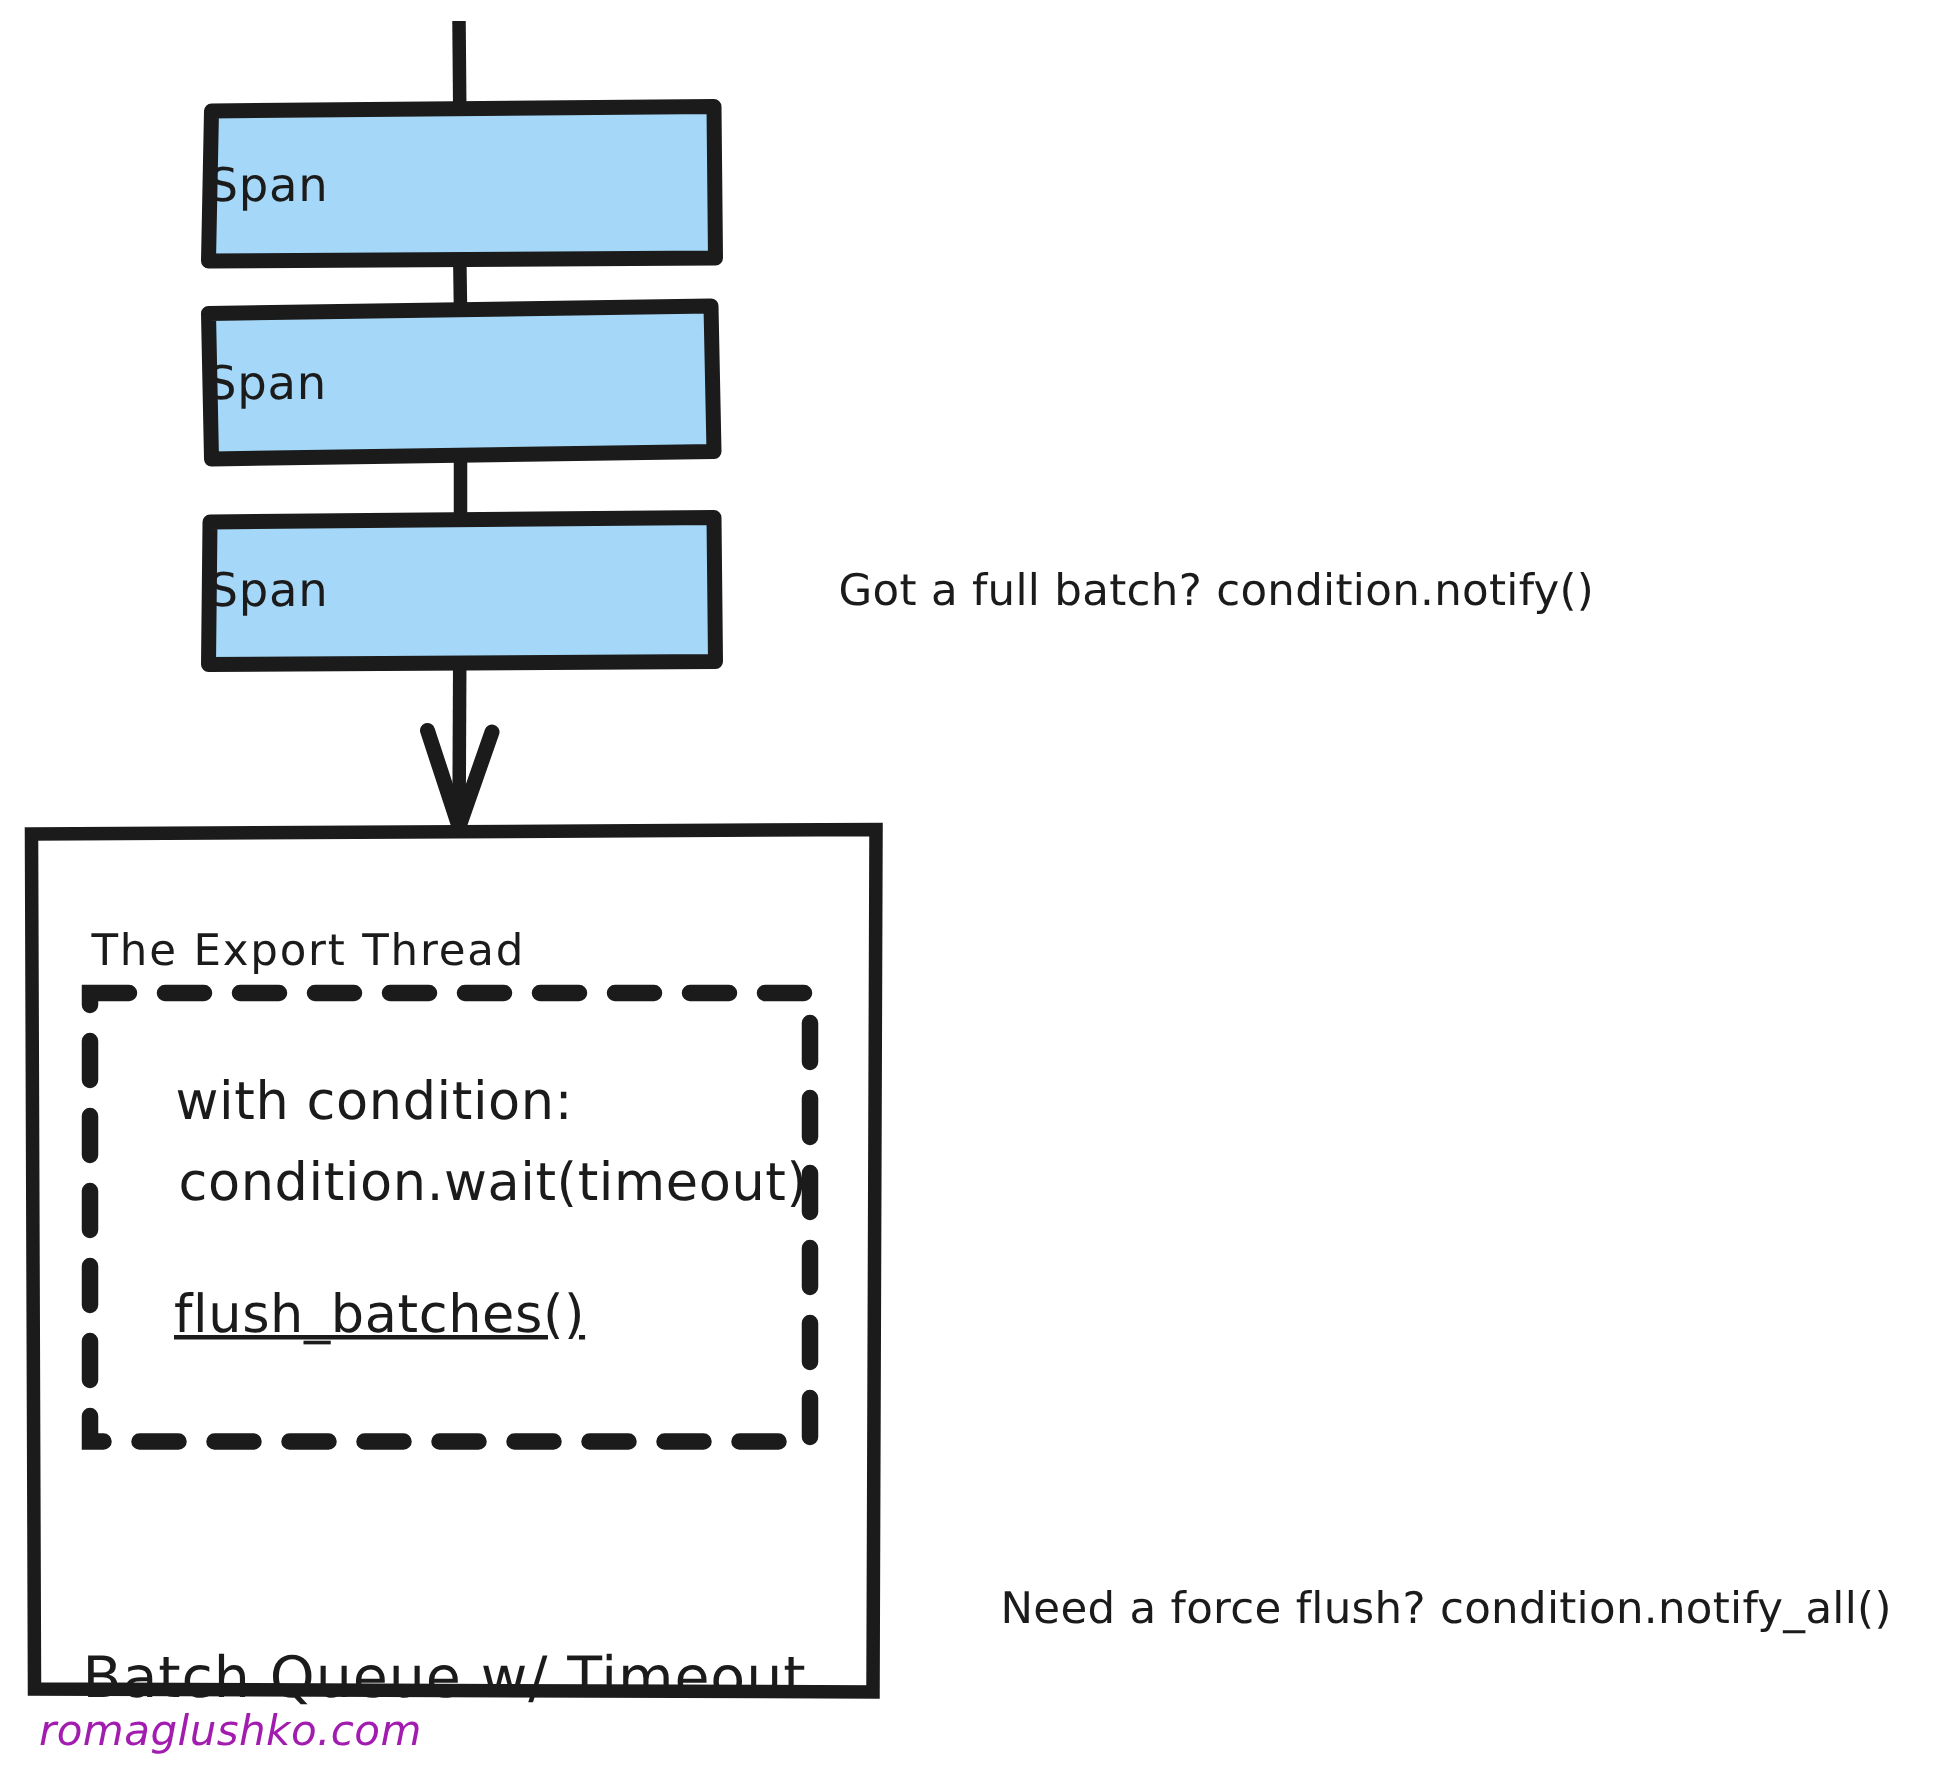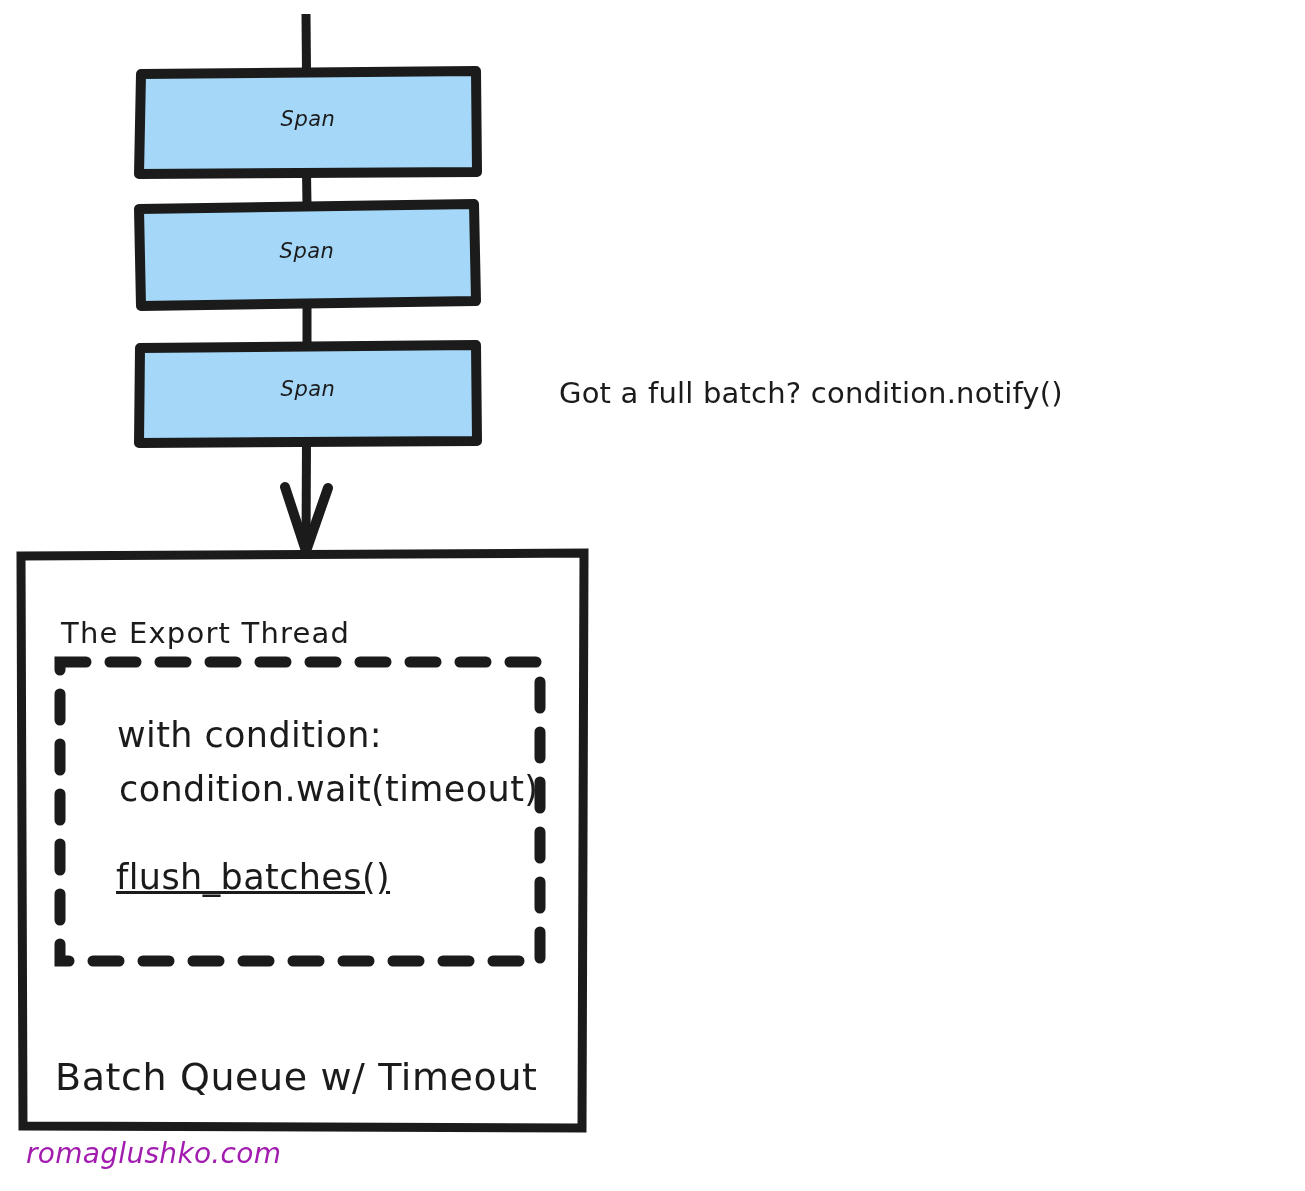--- a/index.html
+++ b/index.html
@@ -30,43 +30,43 @@
   
   .txt {
     position: absolute;
     color: #1b1b1b;
     font-family: "DejaVu Sans", sans-serif;
     white-space: nowrap;
     line-height: 1;
     -webkit-font-smoothing: antialiased;
   }
   .span-label {
-    font-size: 21px;
+    font-size: 31px;
     letter-spacing: 0.5px;
     width: 338px;
-    text-align: center;
-    font-style: italic;
+    text-align: left;
   }
   .note {
     font-size: 29px;
     letter-spacing: 0.2px;
     margin-left: 24px;
   }
   .thread-title {
     font-size: 29px;
     letter-spacing: 1.2px;
     width: 530px;
   }
   .code {
     font-size: 35px;
     letter-spacing: 0.4px;
   }
   .queue-label {
     font-size: 38px;
     letter-spacing: 0.6px;
+    margin-top: 41px;
   }
   .watermark {
     font-size: 28px;
     color: #a21caf;
     letter-spacing: 0.3px;
     font-style: italic;
     text-align: center;
   }
 </style>
 </head>
@@ -108,16 +108,17 @@
   <div class="txt thread-title" style="left:61px; top:619px;">The Export Thread</div>
 
   <div class="txt code" style="left:117px; top:718px;">with condition:</div>
 
   <div class="txt code" style="left:119px; top:772px;">condition.wait(timeout)</div>
 
   <div class="txt code" style="left:116px; top:860px;text-decoration:underline;">flush_batches()</div>
 
   <div class="txt queue-label" style="left:55px; top:1058px;">Batch Queue w/ Timeout</div>
 
+  <div class="txt note" style="left:643px; top:1058px;">Need a force flush? condition.notify_all()</div>
 
   <div class="txt watermark" style="left:26px; top:1140px;">romaglushko.com</div>
 
 </div>
 
 </body></html>

